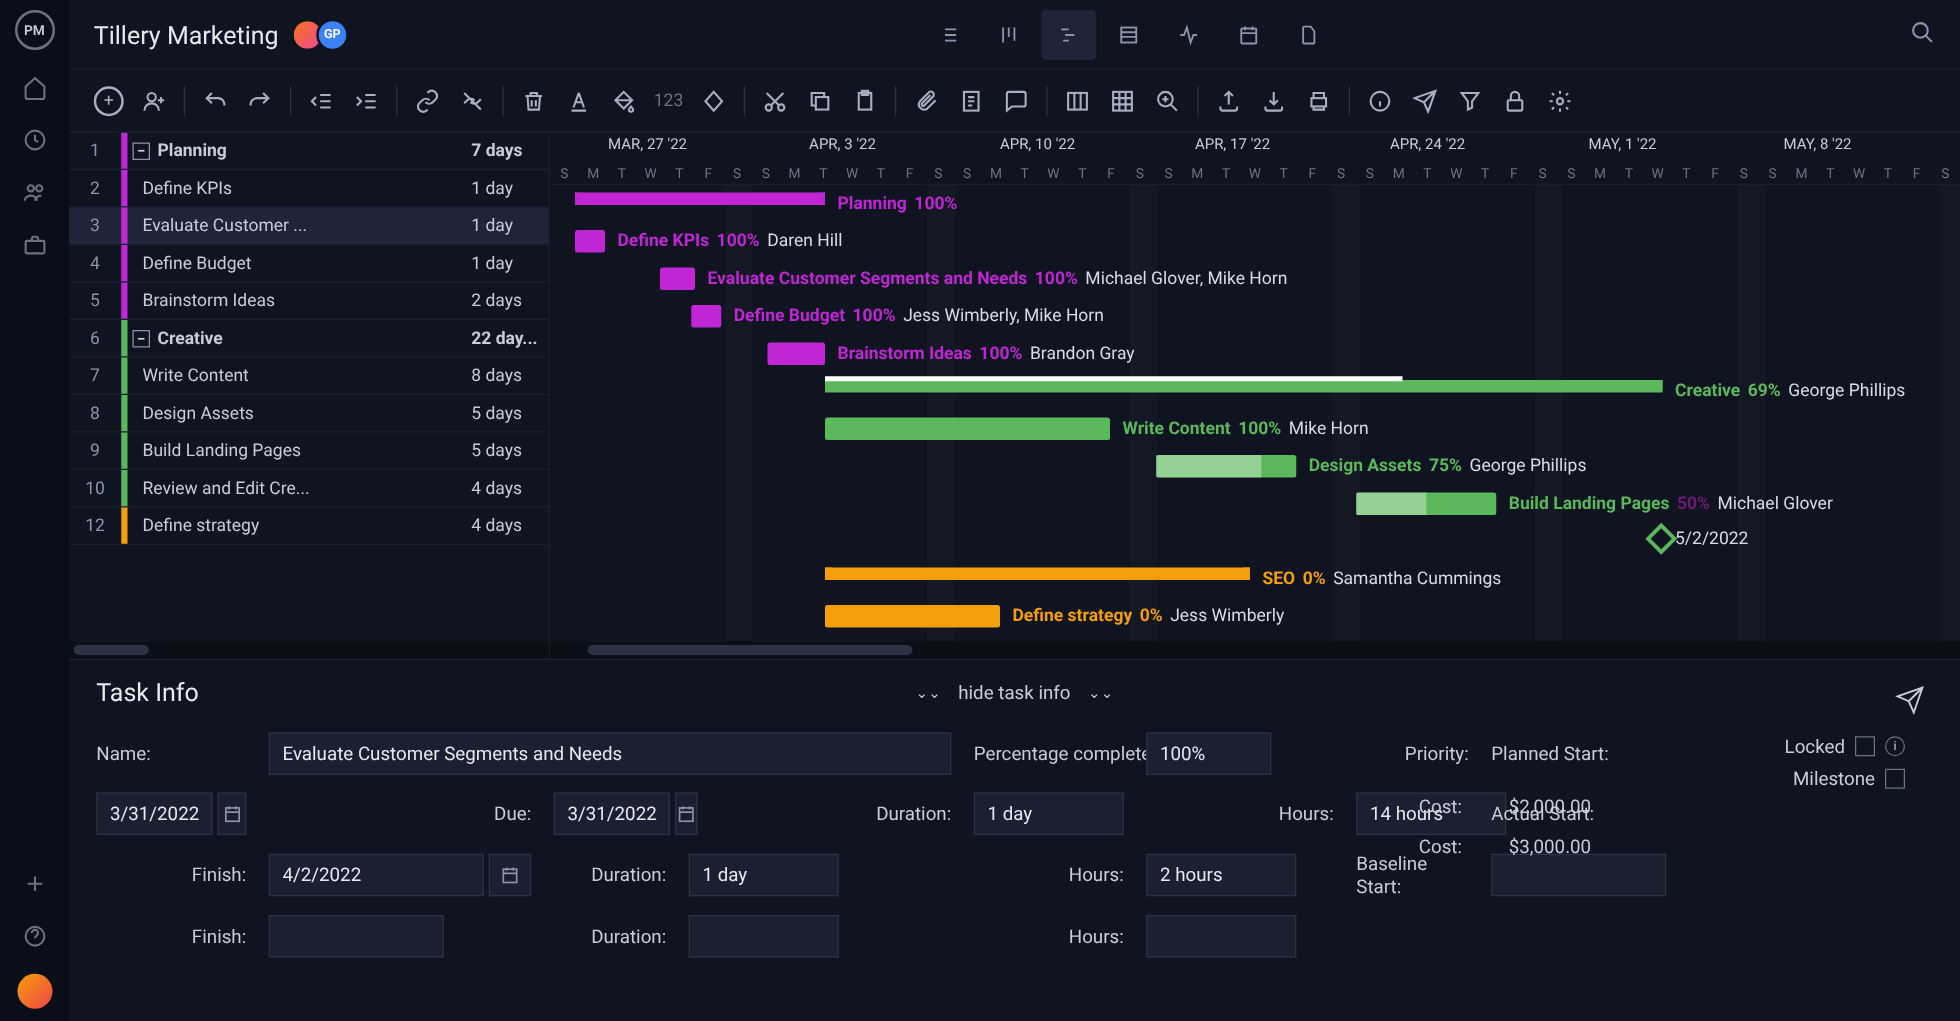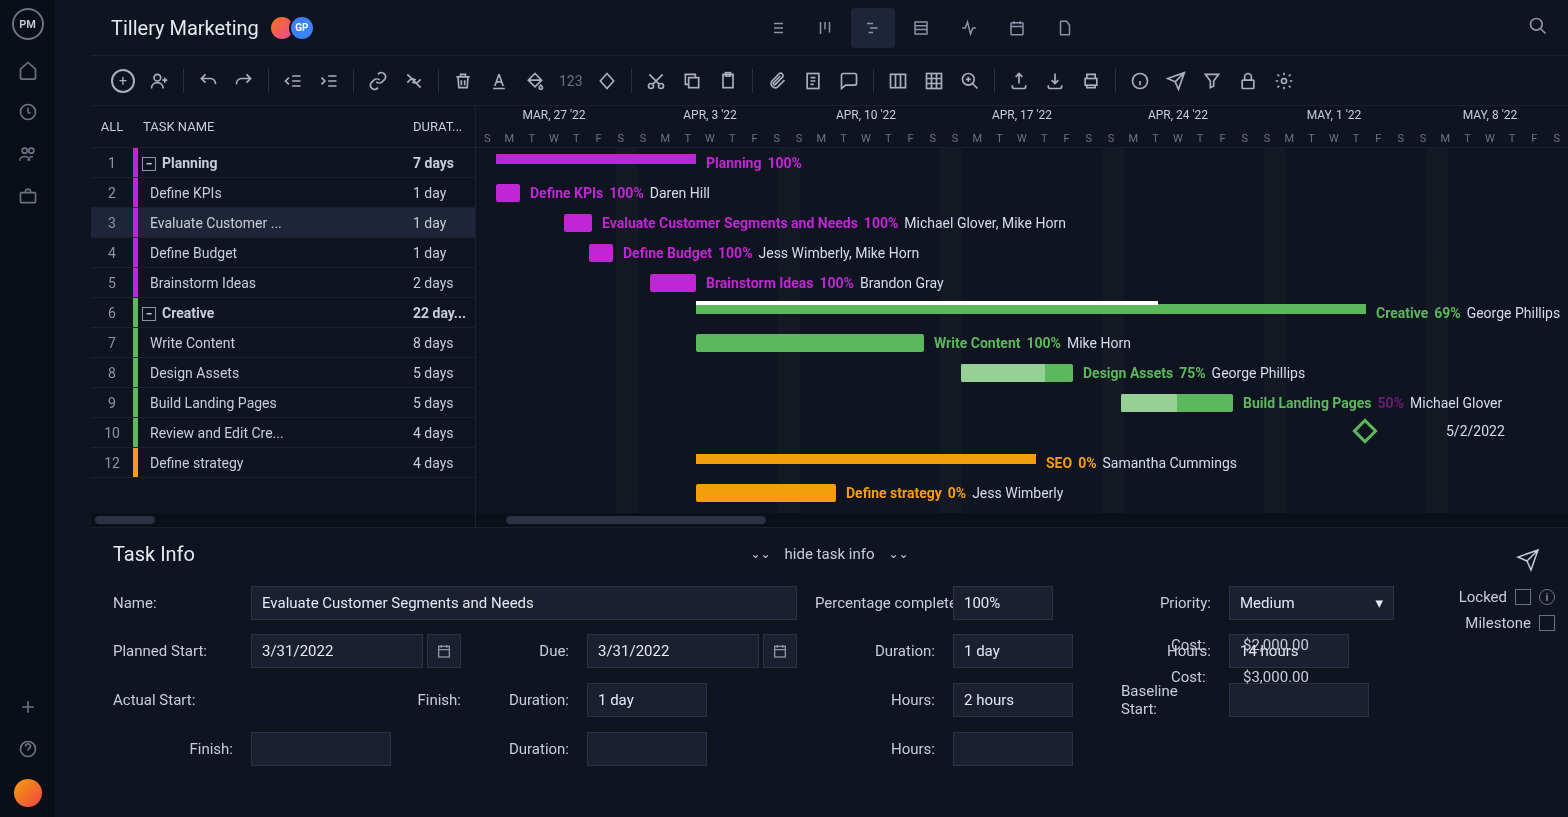--- a/index.html
+++ b/index.html
@@ -1,17 +1,17 @@
 <!DOCTYPE html>
 <html><head>
 <meta charset="utf-8">
 <style>
 * { margin:0; padding:0; box-sizing:border-box; font-family: -apple-system, BlinkMacSystemFont, "Segoe UI", Roboto, sans-serif; }
 body { background:#0f1420; color:#c8cdd8; overflow:hidden; width:1568px; height:817px; }
-.app { display:flex; height:100%;gap:36px; }
+.app { display:flex; height:100%; }
 
 
 .rail { width:55px; background:#0a0e18; display:flex; flex-direction:column; align-items:center; padding-top:8px; gap:18px; }
 .rail-icon { width:24px; height:24px; color:#6b7280; display:flex; align-items:center; justify-content:center; cursor:pointer; }
 .rail-icon svg{ width:20px; height:20px; }
 .rail-logo { width:32px; height:32px; border:2px solid #6b7280; border-radius:50%; display:flex; align-items:center; justify-content:center; font-size:11px; font-weight:600; }
 .rail-spacer { flex:1; }
 .rail-avatar{ width:28px; height:28px; border-radius:50%; background:linear-gradient(135deg,#f59e0b,#ef4444); margin-bottom:10px;}
 
 
@@ -90,21 +90,21 @@
 .tabs{ display:flex; gap:22px; margin-top:18px;}
 .tab{ font-size:14px; color:#8b94a8; font-weight:600; letter-spacing:0.5px; cursor:pointer;}
 .tab.active{ color:#e5e9f0;}
 .form{ margin-top:20px; display:grid; grid-template-columns: 120px 210px 90px 210px 120px 150px 90px 150px; gap:14px 18px; align-items:center; font-size:15px;}
 .form label{ color:#c8cdd8;}
 .form .inp{ background:#1a2030; border:1px solid #2a3244; padding:6px 10px; color:#e5e9f0; font-size:15px; height:34px; display:flex; align-items:center;}
 .form .name-inp{ grid-column: 2 / span 3;}
 .form .sel{ background:#1a2030; border:1px solid #2a3244; padding:6px 10px; color:#e5e9f0; font-size:15px; height:34px; display:flex; align-items:center; justify-content:space-between;}
 .date-wrap{ display:flex; gap:4px; align-items:center;}
 .date-wrap .cal{ width:34px; height:34px; background:#1a2030; border:1px solid #2a3244; display:flex; align-items:center; justify-content:center; color:#8b94a8;}
-.right-checks{ position:absolute; right:13px; top:60px; font-size:15px;}
+.right-checks{ position:absolute; right:44px; top:60px; font-size:15px;}
 .check-row{ display:flex; align-items:center; gap:8px; margin-bottom:8px; justify-content:flex-end;}
 .checkbox{ width:16px; height:16px; border:1px solid #6b7280;}
 .send-icon{ position:absolute; right:28px; top:20px; color:#c8cdd8; cursor:pointer;}
 
 </style>
 </head>
 <body>
 
 <div class="app">
 
@@ -364,25 +364,20 @@
       <div class="tb-icon">
           <svg viewBox="0 0 24 24" fill="none" stroke="currentColor" stroke-width="2">
             <circle cx="12" cy="12" r="3"></circle>
             <path d="M12 2v3M12 19v3M4.2 4.2l2.1 2.1M17.7 17.7l2.1 2.1M2 12h3M19 12h3M4.2 19.8l2.1-2.1M17.7 6.3l2.1-2.1"></path>
           </svg>
         </div>
     </div>
 
     <div class="content">
       <div class="left-panel">
-        <div class="thead">
-          <div class="col-all">ALL</div>
-          <div class="col-name">TASK NAME</div>
-          <div class="col-dur">DURAT...</div>
-        </div>
         <div class="tbody" id="tbody">
             <div class="trow">
     <div class="num">1</div>
     <div class="bar" style="background:#c026d3"></div>
     <div class="tname parent"><span class="toggle">−</span>Planning</div>
     <div class="dur bold">7 days</div>
             </div>
             <div class="trow">
     <div class="num">2</div>
     <div class="bar" style="background:#c026d3"></div>
@@ -588,21 +583,21 @@
                 <div class="gprog" style="width: 50%; background: rgba(255, 255, 255, 0.35);"></div>
                 <div class="glabel">
                   <span class="t" style="color:#5cb85c">Build Landing Pages</span>
                   <span class="t" style="color:#701a75">50%</span>
                   <span class="a">Michael Glover</span>
                 </div>
               </div>
             </div>
             <div class="grow">
               <div class="diamond" style="left: 880px;"></div>
-              <div class="diamond-label" style="left: 970px; top: 5px;">5/2/2022</div>
+              <div class="diamond-label" style="left: 900px; top: 5px;">5/2/2022</div>
             </div>
             <div class="grow">
               <div class="gbar summary" style="left: 220px; width: 340px; background: rgb(245, 158, 11); color: rgb(245, 158, 11);">
                 <div class="glabel">
                   <span class="t" style="color:#f59e0b">SEO</span>
                   <span class="t" style="color:#f59e0b">0%</span>
                   <span class="a">Samantha Cummings</span>
                 </div>
               </div>
             </div>
@@ -647,24 +642,20 @@
           </div>
       </div>
 
       <div class="form">
 
         <label>Name:</label>
         <div class="inp name-inp">Evaluate Customer Segments and Needs</div>
         <label style="grid-column:5;white-space:nowrap;">Percentage complete:</label>
         <div class="inp" style="grid-column:6;width:100px;">100%</div>
         <label style="grid-column:7;text-align:right;">Priority:</label>
-        <div class="sel" style="grid-column:8;width:165px;">
-            <span>Medium</span>
-            <span>▾</span>
-          </div>
 
         <label>Planned Start:</label>
         <div class="date-wrap">
             <div class="inp" style="flex:1">3/31/2022</div>
             <div class="cal">
               <svg width="16" height="16" viewBox="0 0 24 24" fill="none" stroke="currentColor" stroke-width="2">
                 <rect x="4" y="5" width="16" height="16"></rect>
                 <path d="M4 10h16M8 3v4M16 3v4"></path>
               </svg>
             </div>
@@ -679,20 +670,29 @@
               </svg>
             </div>
           </div>
         <label style="text-align:right;">Duration:</label>
         <div class="inp" style="width:120px;">1 day</div>
         <label style="text-align:right;">Hours:</label>
         <div class="inp" style="width:120px;">14 hours</div>
 
         <label>Actual Start:</label>
         <label style="text-align:right;">Finish:</label>
+        <div class="date-wrap">
+            <div class="inp" style="flex:1">4/2/2022</div>
+            <div class="cal">
+              <svg width="16" height="16" viewBox="0 0 24 24" fill="none" stroke="currentColor" stroke-width="2">
+                <rect x="4" y="5" width="16" height="16"></rect>
+                <path d="M4 10h16M8 3v4M16 3v4"></path>
+              </svg>
+            </div>
+          </div>
         <label style="text-align:right;">Duration:</label>
         <div class="inp" style="width:120px;">1 day</div>
         <label style="text-align:right;">Hours:</label>
         <div class="inp" style="width:120px;">2 hours</div>
 
         <label>Baseline Start:</label>
         <div class="inp" style="width:140px;"></div>
         <label style="text-align:right;">Finish:</label>
         <div class="inp" style="width:140px;"></div>
         <label style="text-align:right;">Duration:</label>

